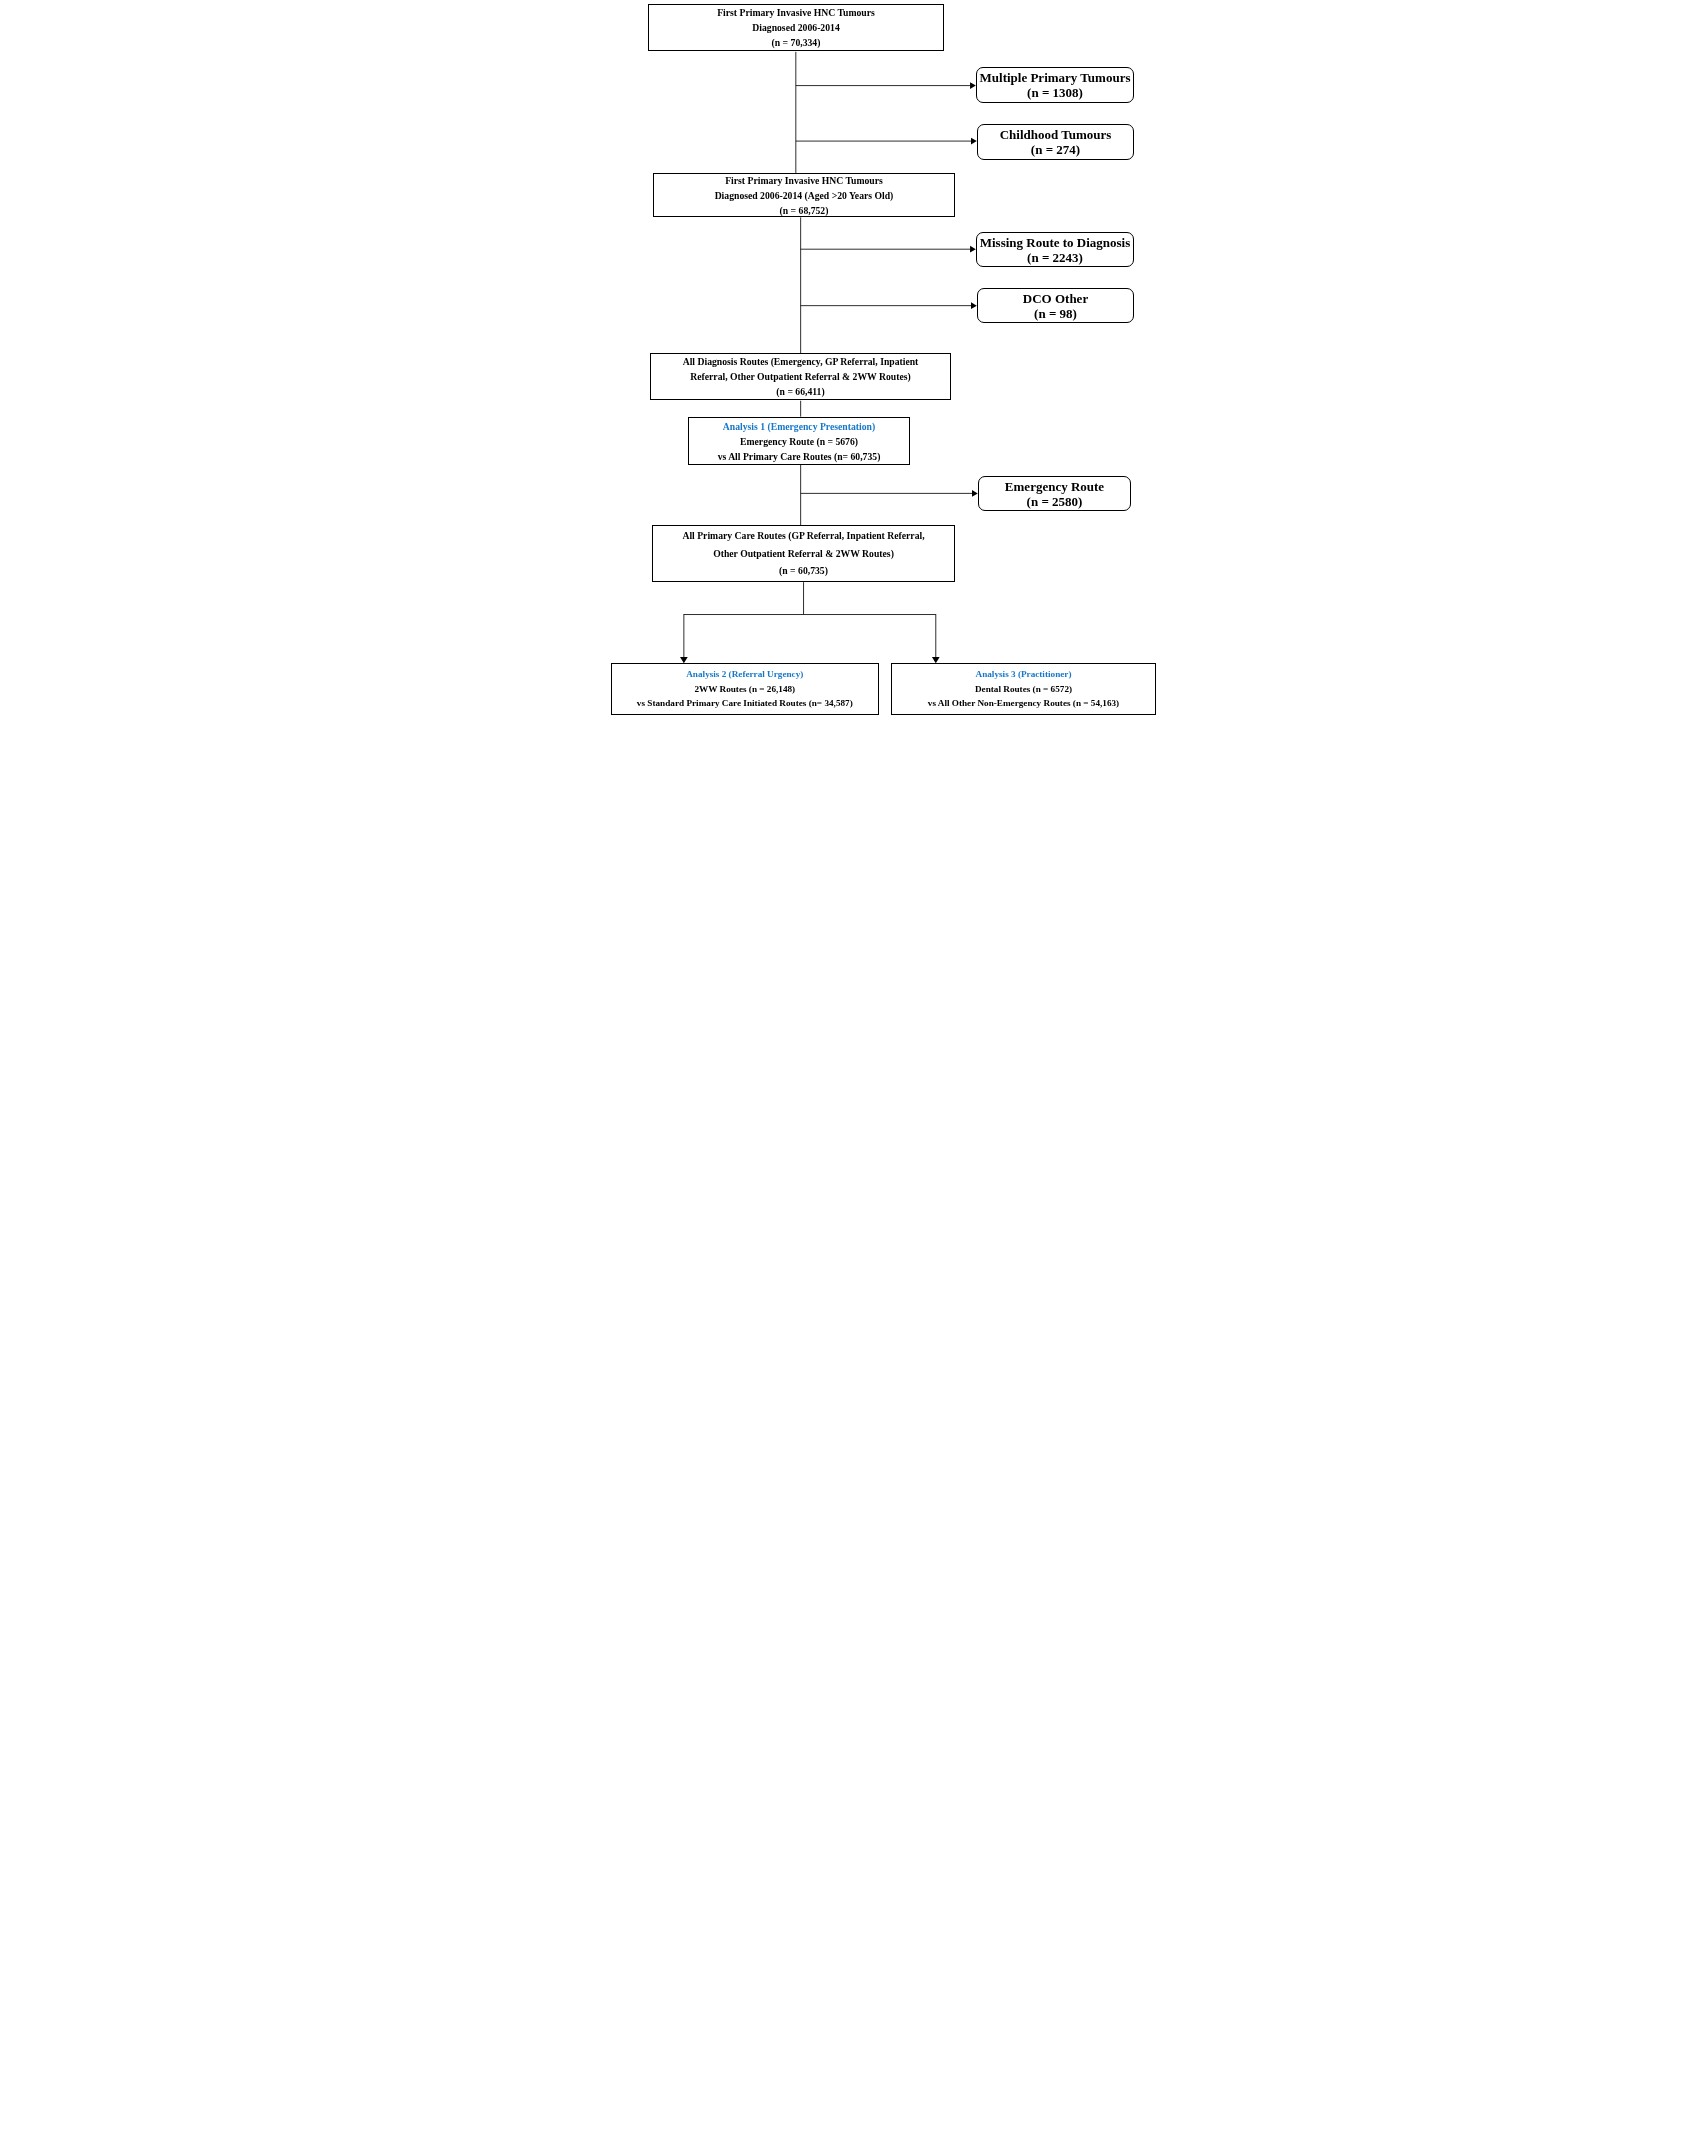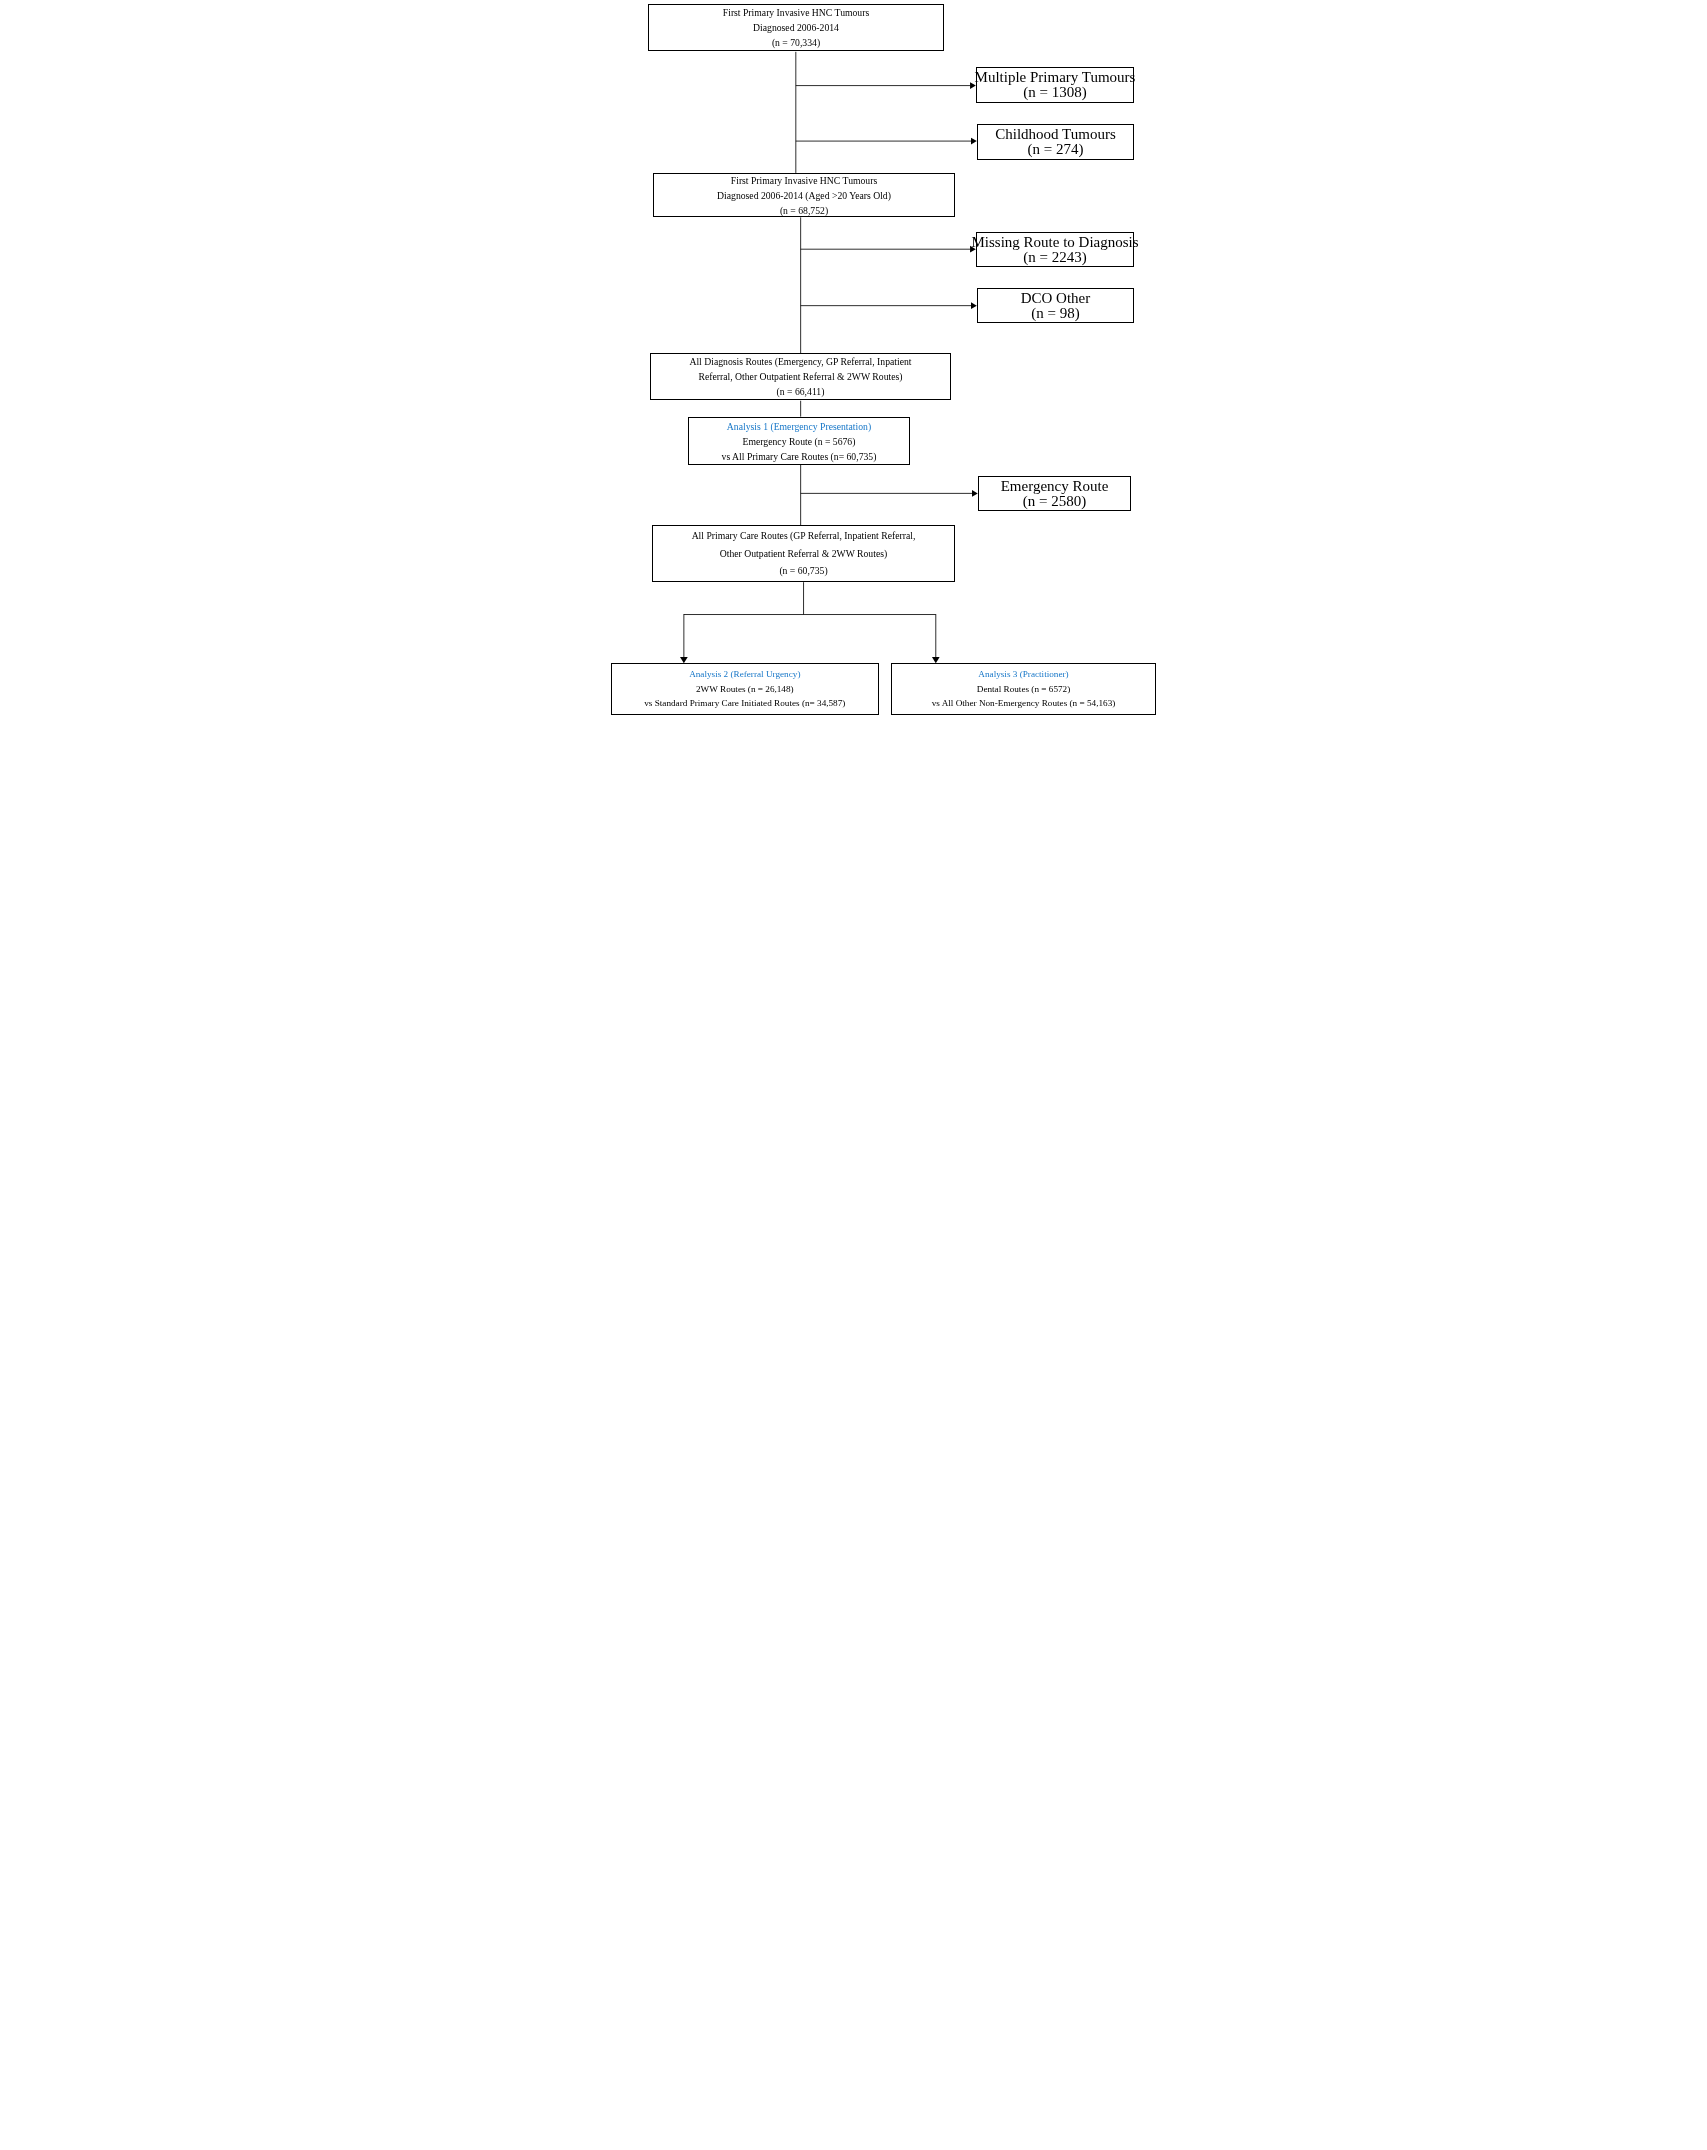--- a/index.html
+++ b/index.html
@@ -7,21 +7,21 @@
     padding: 0;
     background: #ffffff;
   }
   .canvas {
     position: relative;
     width: 569px;
     height: 717px;
     margin: 0 auto;
     background: #ffffff;
     font-family: "Liberation Serif", "DejaVu Serif", serif;
-    font-weight: normal;
+    font-weight: bold;
     color: #000000;
   }
   .wires {
     position: absolute;
     left: 0;
     top: 0;
     width: 569px;
     height: 717px;
   }
   .wires line {
@@ -42,21 +42,21 @@
     justify-content: center;
     align-items: center;
     text-align: center;
   }
   .node span {
     display: block;
     white-space: nowrap;
   }
   .main   { font-size: 9.7px; line-height: 15px; }
   .tall   { font-size: 9.7px; line-height: 17.4px; }
-  .side   { font-size: 15px; line-height: 15px; }
+  .side   { font-size: 13px; line-height: 15px; border-radius: 7px; }
   .bottom { font-size: 9.2px; line-height: 14.5px; margin-left: 37px; }
   .accent { color: var(--accent, #1777C8); }
 </style>
 </head>
 <body>
 
 <div class="canvas">
 
   <svg class="wires" viewBox="0 0 1179 1485">
     <g>

